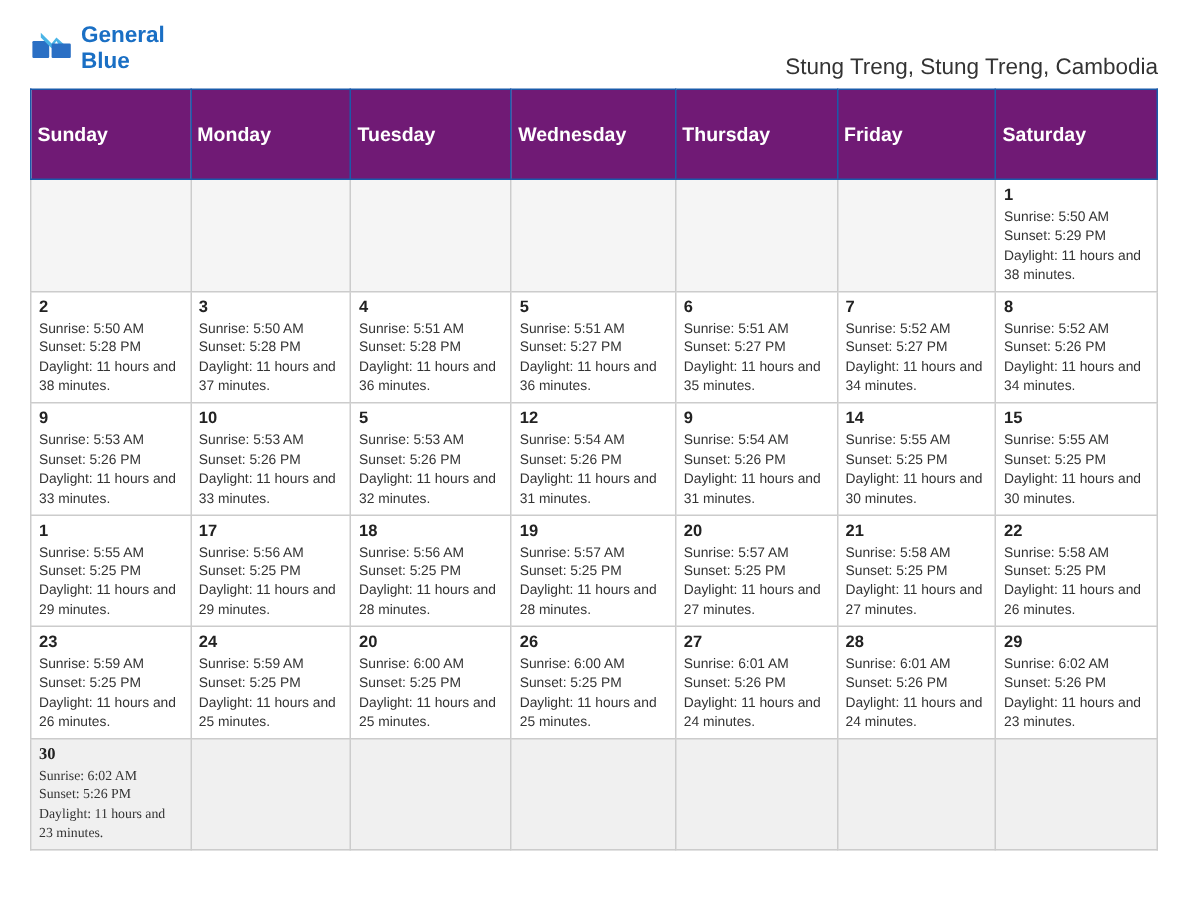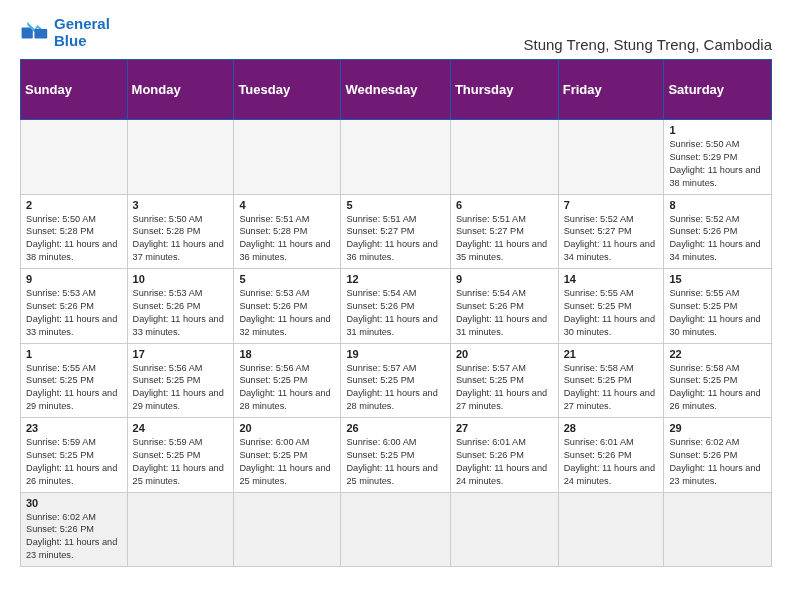--- a/index.html
+++ b/index.html
@@ -256,21 +256,21 @@
         <span class="day-number">28</span>
         <div class="day-info">Sunrise: 6:01 AM<br>Sunset: 5:26 PM<br>Daylight: 11 hours and 24 minutes.</div>
       </td>
       <td>
         <span class="day-number">29</span>
         <div class="day-info">Sunrise: 6:02 AM<br>Sunset: 5:26 PM<br>Daylight: 11 hours and 23 minutes.</div>
       </td>
     </tr>
 
     <tr>
-      <td style="background:#f0f0f0;">
+      <td style="background:#f0f0f0;font-family:Liberation Serif, serif;">
         <span class="day-number">30</span>
         <div class="day-info">Sunrise: 6:02 AM<br>Sunset: 5:26 PM<br>Daylight: 11 hours and 23 minutes.</div>
       </td>
       <td class="empty" style="background:#f0f0f0;"></td>
       <td class="empty" style="background:#f0f0f0;"></td>
       <td class="empty" style="background:#f0f0f0;"></td>
       <td class="empty" style="background:#f0f0f0;"></td>
       <td class="empty" style="background:#f0f0f0;"></td>
       <td class="empty" style="background:#f0f0f0;"></td>
     </tr>

